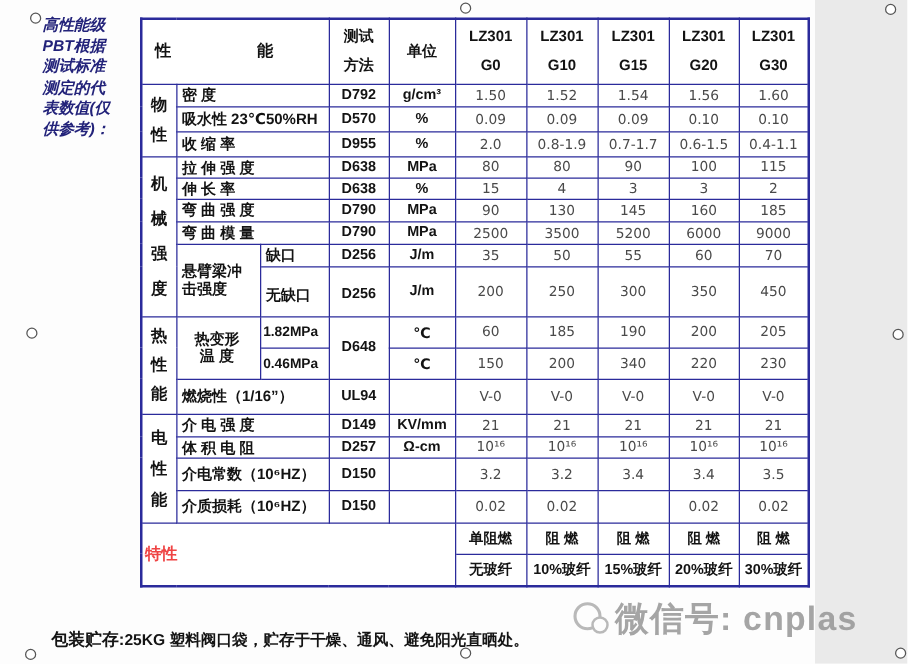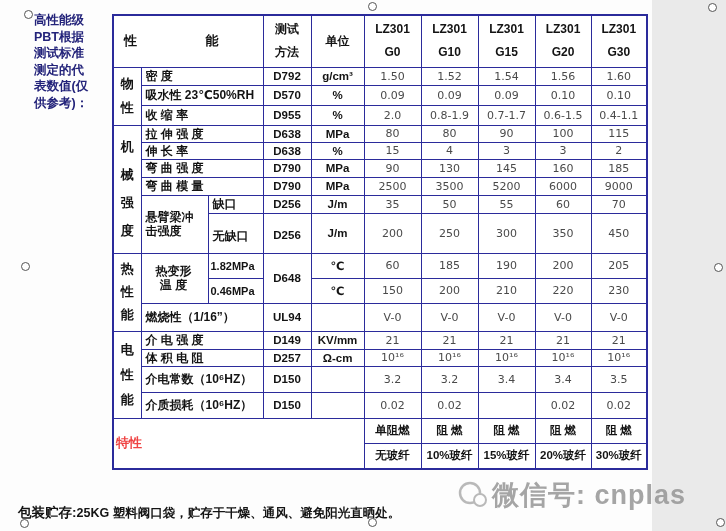--- a/index.html
+++ b/index.html
@@ -6,20 +6,21 @@
   body{
     width:726px;height:531px;position:relative;background:#fdfdfd;overflow:hidden;
     font-family:"Liberation Sans","DejaVu Sans",sans-serif;
   }
   .gray-strip{position:absolute;top:0;right:0;width:74px;height:531px;background:#eaeaea;}
   
   .side-note{
     position:absolute;left:34px;top:12px;width:84px;
     font-size:12.5px;font-weight:bold;color:#23237a;line-height:16.5px;
     white-space:pre-line;
+    font-style:italic;
   }
   
   .table-wrap{position:absolute;left:112px;top:14px;}
   table{border-collapse:collapse;table-layout:fixed;width:534px;border:2px solid #2b2b9b;background:#fff;}
   td,th{border:1px solid #2b2b9b;padding:0 2px;overflow:hidden;}
   th{font-weight:bold;color:#131313;font-size:12px;}
   .pre{white-space:pre-line;text-align:center;line-height:23px;}
   .prop-flex{display:flex;justify-content:space-between;align-items:center;padding:0 42px 0 8px;font-size:13px;}
   .cat-cell{position:relative;}
   .cat-inner{position:absolute;inset:2px 0;display:flex;flex-direction:column;justify-content:space-evenly;align-items:center;
@@ -27,21 +28,21 @@
   .lbl{font-weight:bold;color:#131313;font-size:12px;text-align:left;padding-left:4px;white-space:pre-line;line-height:14px;}
   .mth{font-weight:bold;color:#131313;font-size:11.5px;text-align:center;}
   .unit{font-weight:bold;color:#131313;font-size:11.5px;text-align:center;}
   .val{color:#4a4a4a;font-size:11px;text-align:center;font-family:"DejaVu Sans",sans-serif;}
   .trait-lbl{font-weight:bold;font-size:13px;text-align:left;color:#ef4444;}
   .trait-val{font-weight:bold;font-size:11.5px;text-align:center;color:#131313;}
   .vtop{vertical-align:top;padding-top:15px;}
   tr.h52{height:52px;} tr.h18{height:18px;} tr.h20{height:20px;} tr.h17{height:17px;}
   tr.h40{height:40px;} tr.h25{height:25px;} tr.h28{height:28px;} tr.h26{height:26px;}
   
-  .footer{position:absolute;left:18px;top:503px;color:#141414;white-space:nowrap;}
+  .footer{position:absolute;left:41px;top:503px;color:#141414;white-space:nowrap;}
   .footer .flabel{font-size:13.5px;font-weight:bold;}
   .footer .ftext{font-size:12.5px;font-weight:bold;}
   
   .watermark{position:absolute;left:456px;top:477px;display:flex;align-items:center;gap:2px;z-index:4;
     color:#969696;font-size:27px;font-weight:bold;opacity:.85;letter-spacing:1px;pointer-events:none;}
   
   .handle{position:absolute;width:7px;height:7px;border:1px solid #555;border-radius:50%;background:#fff;z-index:6;}
 </style>
 </head>
 <body>
@@ -218,21 +219,21 @@
     <td class="val">185</td>
     <td class="val">190</td>
     <td class="val">200</td>
     <td class="val">205</td>
   </tr>
   <tr class="h25">
     <td class="lbl" style="padding-left:2px;font-size:11px;">0.46MPa</td>
     <td class="unit">℃</td>
     <td class="val">150</td>
     <td class="val">200</td>
-    <td class="val">210</td>
+    <td class="val">340</td>
     <td class="val">220</td>
     <td class="val">230</td>
   </tr>
   <tr class="h28">
     <td colspan="2" class="lbl">燃烧性（1/16”）</td>
     <td class="mth">UL94</td>
     <td class="unit"></td>
     <td class="val">V-0</td>
     <td class="val">V-0</td>
     <td class="val">V-0</td>

